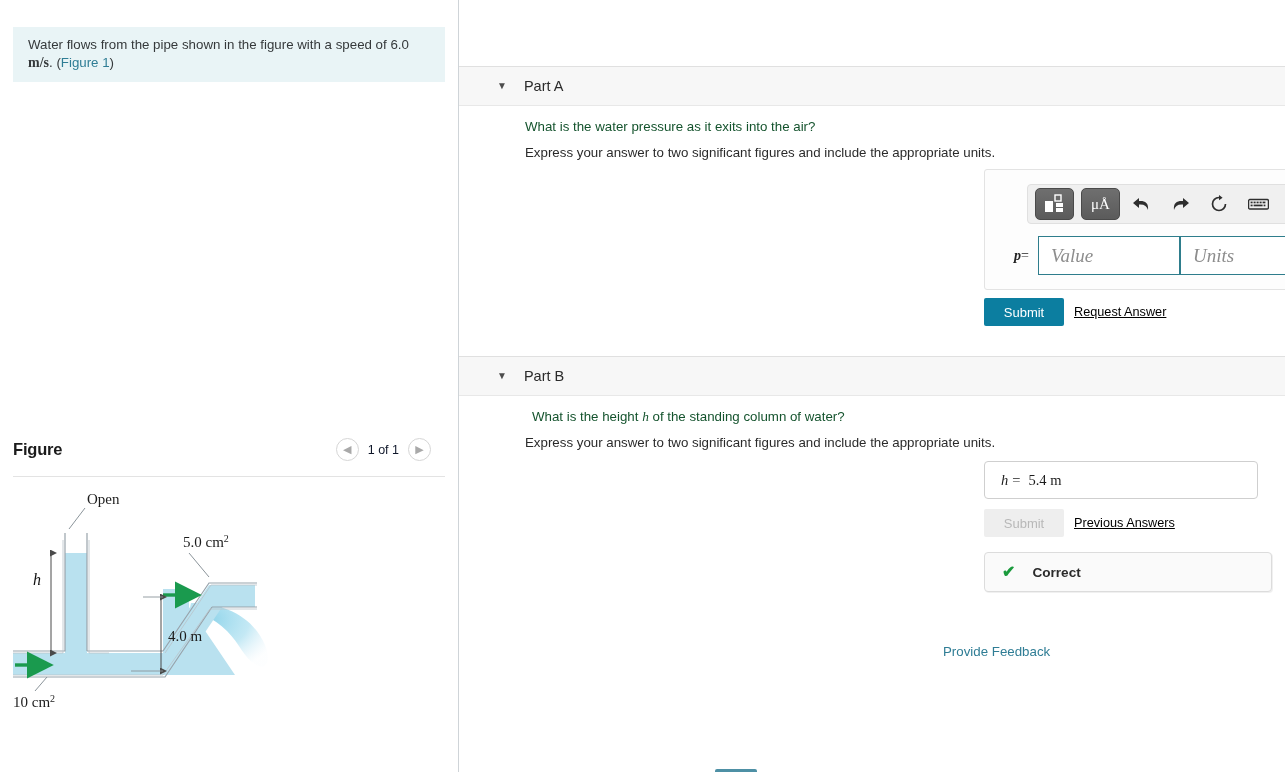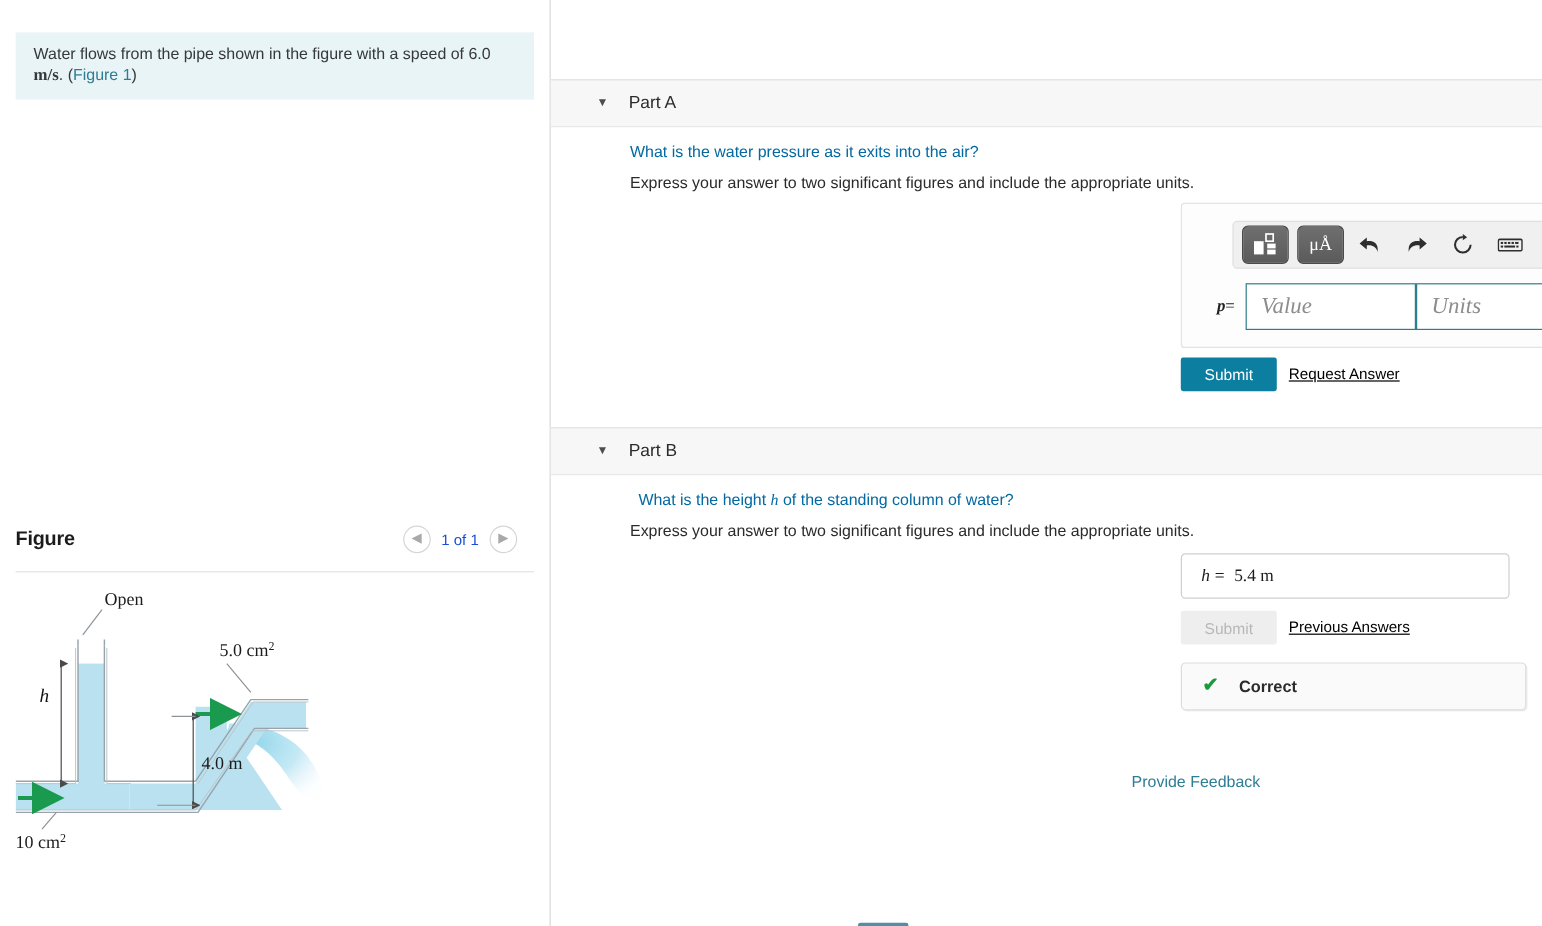--- a/index.html
+++ b/index.html
@@ -56,21 +56,21 @@
   .fig-nav {
     position: absolute; right: 14px; top: 0;
     display: flex; align-items: center; gap: 9px;
   }
   .nav-circle {
     width: 23px; height: 23px; border-radius: 50%;
     border: 1px solid #d6d6d6; background: #fff;
     display: flex; align-items: center; justify-content: center;
     color: #a9a9a9; font-size: 11px; line-height: 1;
   }
-  .nav-count { font-size: 12.5px; color: #1d4ed8; text-align: right; }
+  .nav-count { font-size: 12.5px; color: #0f172a; text-align: right; }
   .figure-rule {
     position: absolute; left: 13px; top: 476px;
     width: 432px; height: 1px; background: #e3e3e3;
   }
   .figure-canvas {
     position: absolute; left: 13px; top: 485px;
     width: 432px; height: 250px;
   }
 
   
@@ -89,21 +89,21 @@
   }
   .part-caret {
     margin-left: 38px; margin-right: 17px;
     color: #4d4d4d; font-size: 10px; line-height: 1;
   }
   .part-label {
     font-size: 14.5px; font-weight: 400; color: #2b2b2b;
   }
   .q-text {
     position: absolute;
-    font-size: 13.3px; color: #0369a1;
+    font-size: 13.3px; color: #14532d;
   }
   .q-bold {
     position: absolute;
     font-size: 13.3px; color: #2b2b2b; font-weight: 400;
   }
 
   
   .ans-box {
     position: absolute; left: 525px; top: 169px;
     width: 350px; height: 121px;

